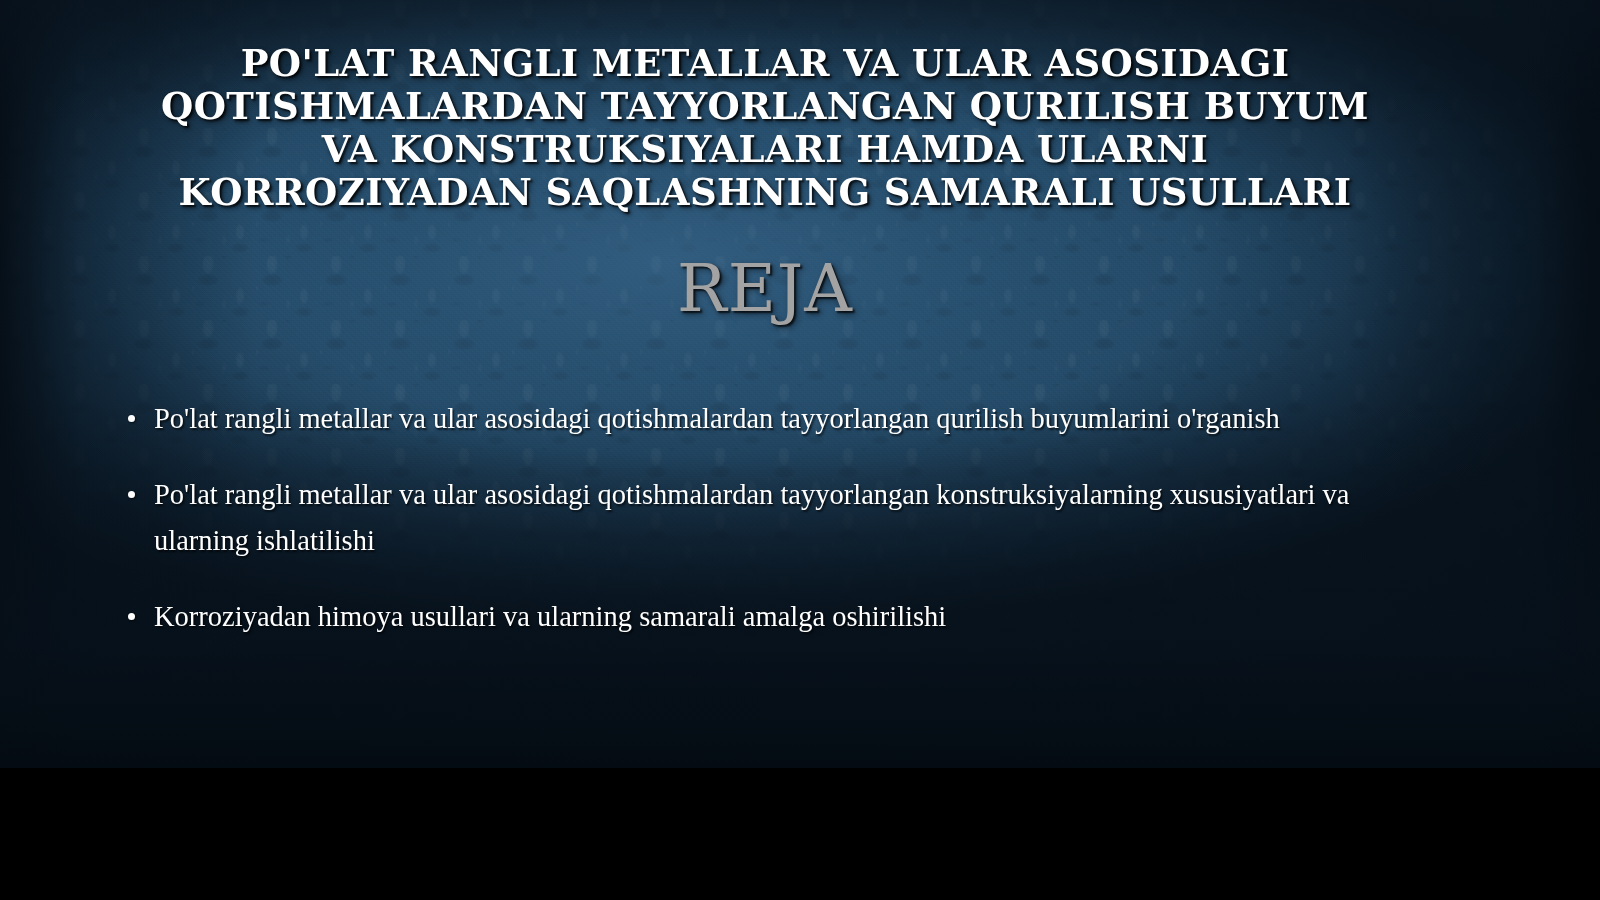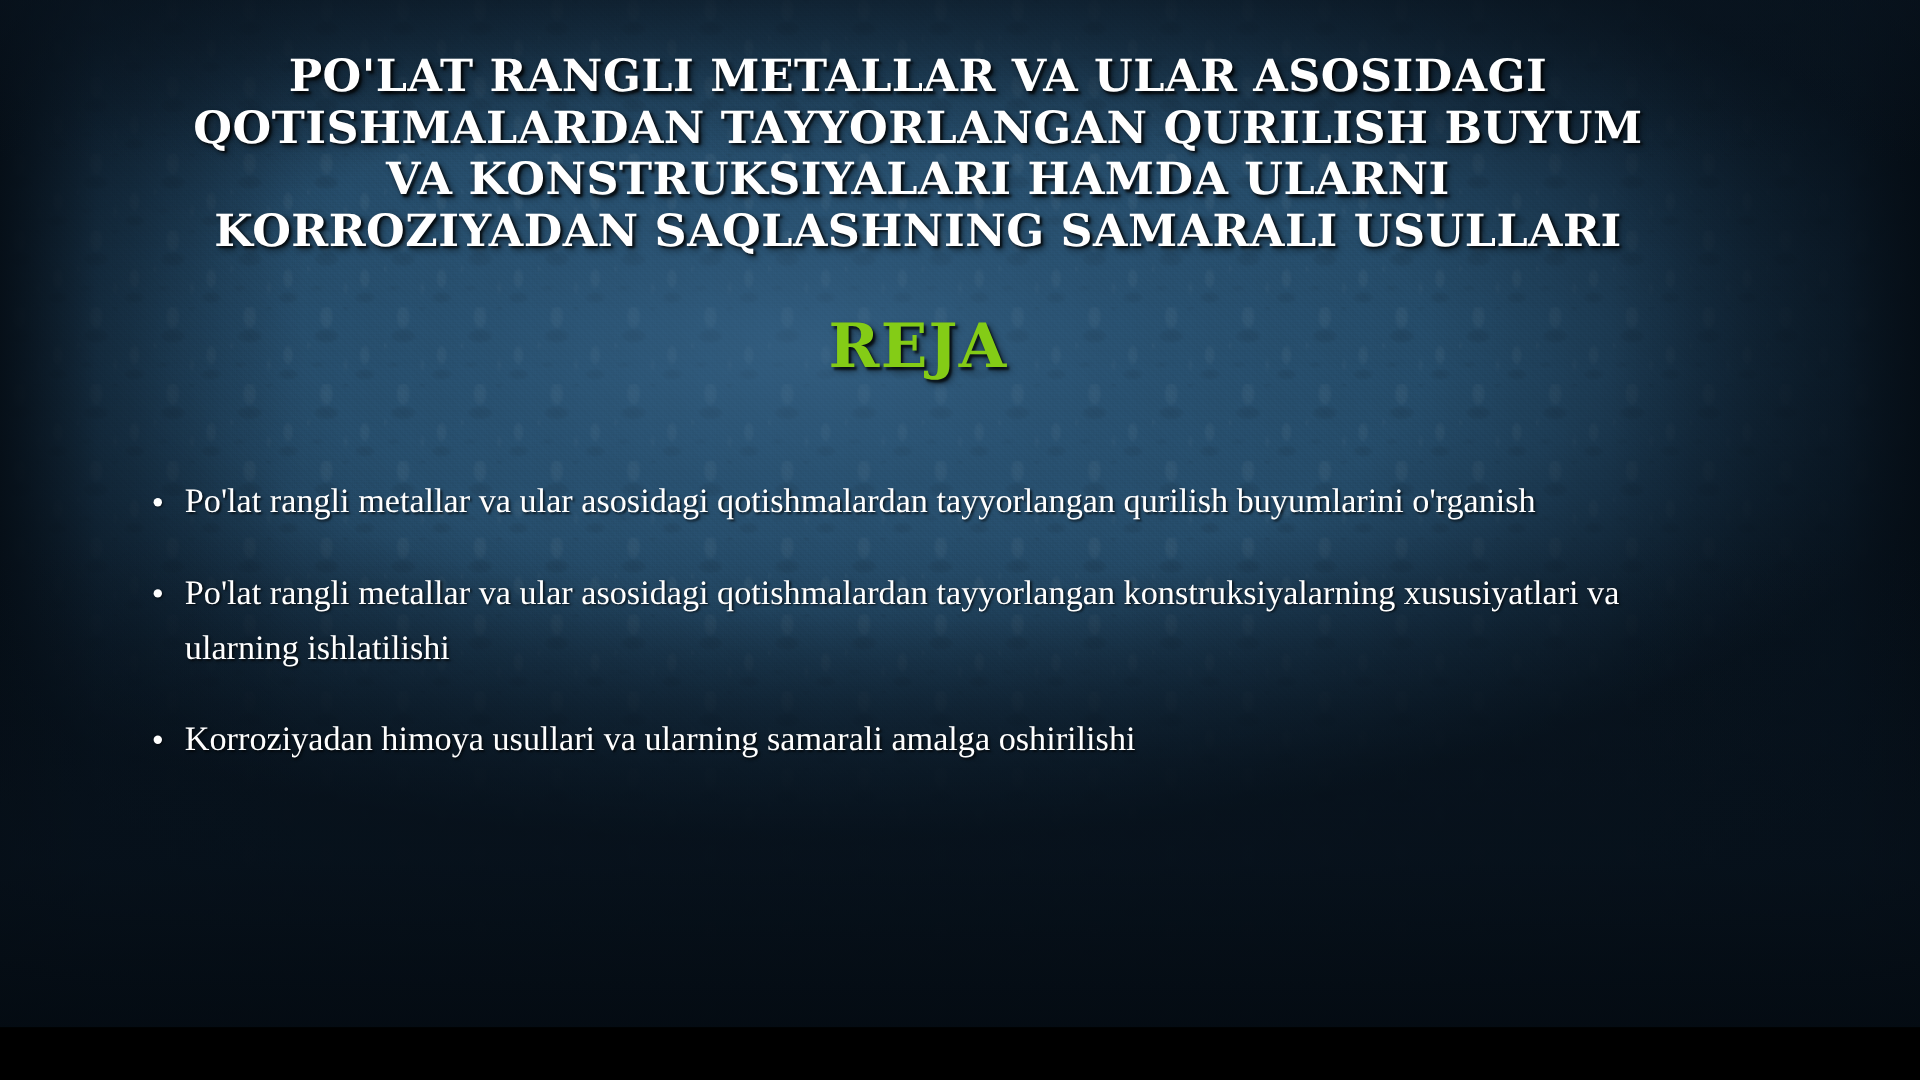--- a/index.html
+++ b/index.html
@@ -4,21 +4,21 @@
 <style>
   html, body {
     margin: 0;
     padding: 0;
     background: #000;
   }
 
   #slide {
     position: relative;
     width: 1600px;
-    height: 856px;
+    height: 768px;
     overflow: hidden;
     background-color: #16293c;
     font-family: "Liberation Serif", "DejaVu Serif", serif;
   }
 
   
 
   
   .bg-damask {
     position: absolute;
@@ -107,25 +107,25 @@
     position: absolute;
     top: 258px;
     left: 150px;
     width: 1230px;
     text-align: center;
   }
 
   .slide-subtitle {
     margin: 0;
     font-family: "DejaVu Serif", "Liberation Serif", serif;
-    font-weight: bold;
-    font-size: 51px;
+    font-weight: normal;
+    font-size: 66px;
     line-height: 62px;
     letter-spacing: 1px;
-    color: #84cc16;
+    color: #a3a3a3;
     text-transform: uppercase;
     text-shadow: 2px 2px 2px rgba(0,0,0,0.75), 3px 3px 6px rgba(0,0,0,0.45);
   }
 
   .bullets {
     position: absolute;
     top: 396px;
     left: 120px;
     width: 1230px;
     list-style: none;

